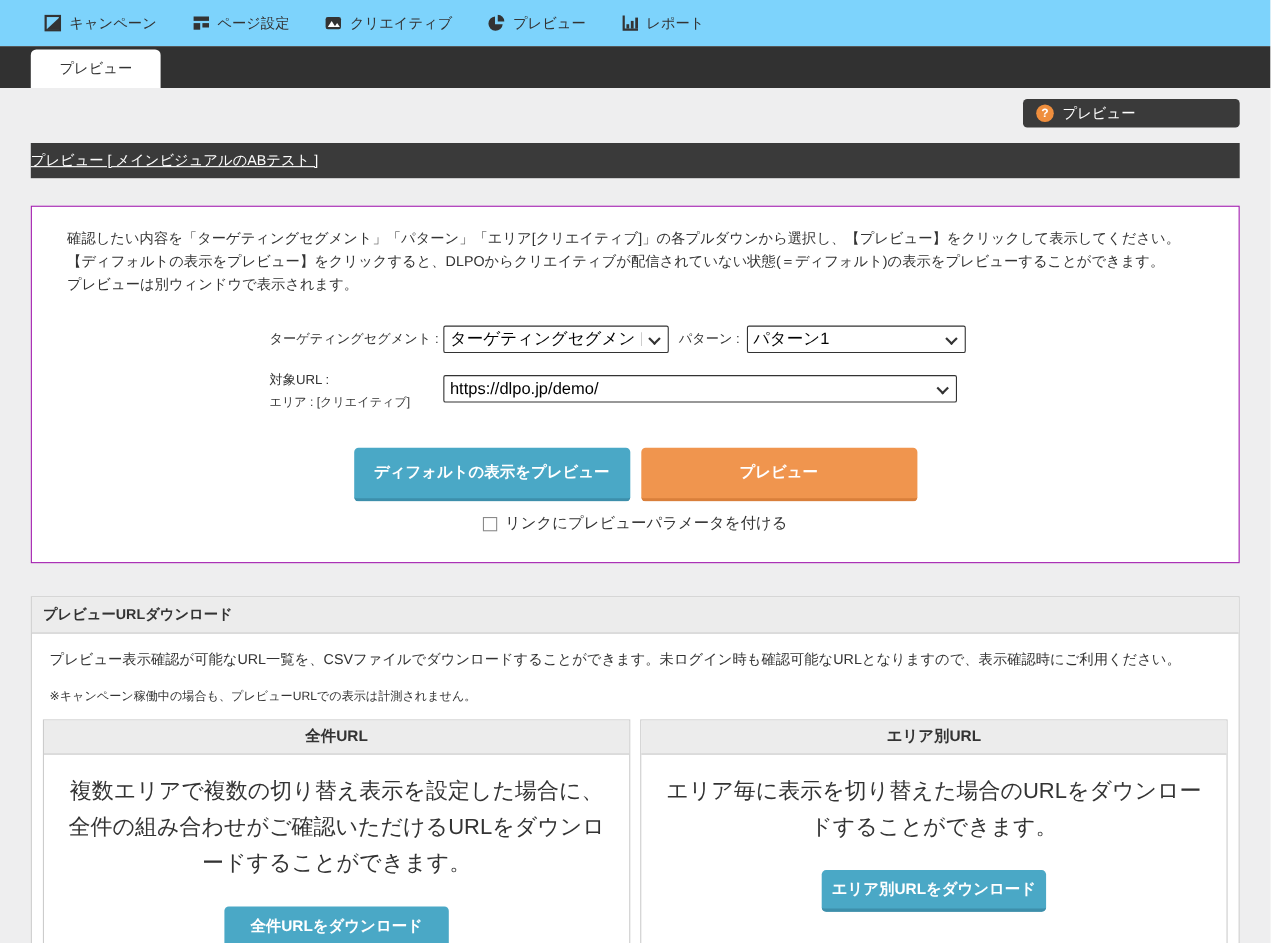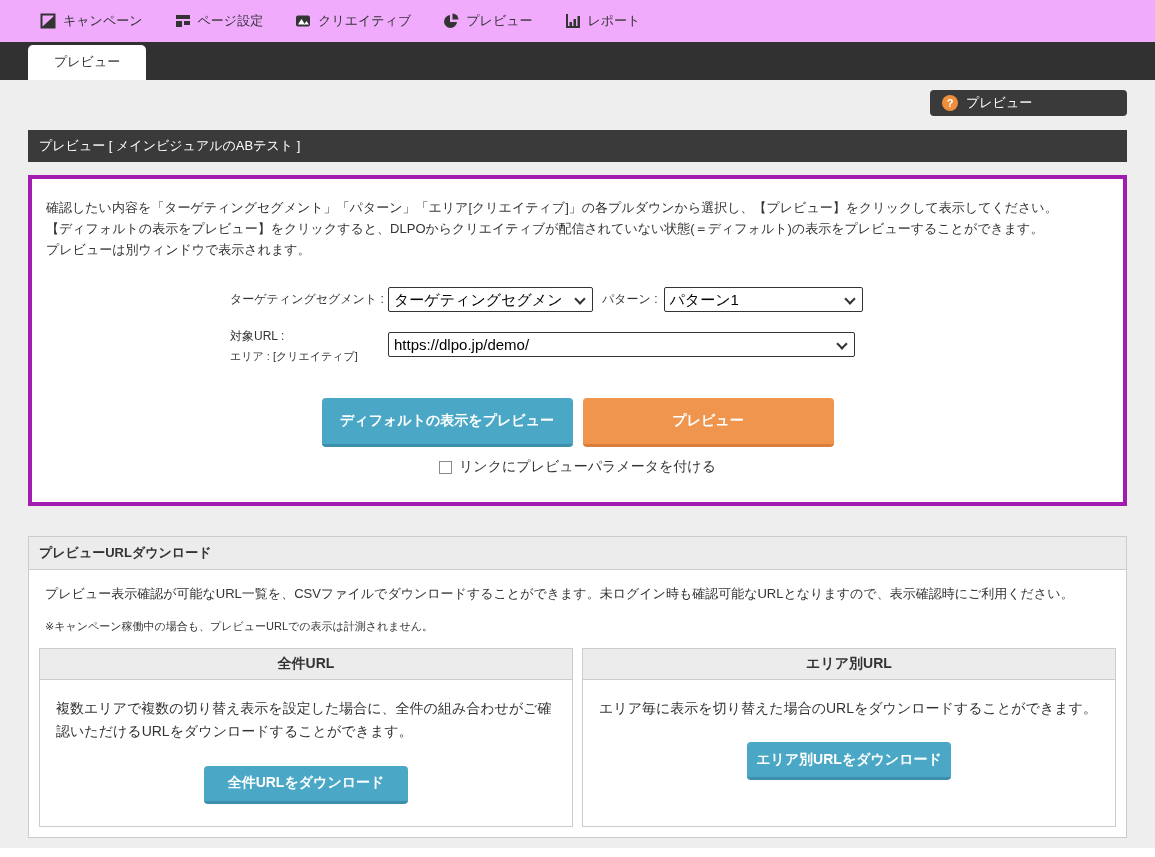--- a/index.html
+++ b/index.html
@@ -2,37 +2,37 @@
 <html lang="ja"><head>
 <meta charset="utf-8">
 <style>
   * { box-sizing: border-box; margin: 0; padding: 0; }
   html,body { width:1155px; }
   body {
     font-family: "Liberation Sans","DejaVu Sans",sans-serif;
     color:#333; background:#fff; font-size:13px;
   }
   
-  .topnav { background:#f0abfc; height:42px; display:flex; align-items:center; padding-left:40px; gap:32px; }
+  .topnav { background:#7dd3fc; height:42px; display:flex; align-items:center; padding-left:40px; gap:32px; }
   .nav-item { display:flex; align-items:center; gap:7px; cursor:pointer; font-size:13px; color:#333; }
   .nav-item svg { display:block; }
   
   .tabbar { background:#313131; height:38px; display:flex; align-items:flex-end; padding-left:28px; }
   .tab { background:#fff; color:#333; font-size:13px; padding:8px 26px 9px; border-radius:5px 5px 0 0; cursor:pointer; }
   
   .content { background:#eeeeef; padding:10px 28px 10px; }
   .help-row { display:flex; justify-content:flex-end; }
   .help-btn { background:#3a3a3a; color:#fff; border:none; border-radius:4px; width:197px; height:26px;
               display:flex; align-items:center; gap:8px; padding:0 12px; font-size:13px; cursor:pointer;
               font-family:inherit; }
   .q-circle { width:16px; height:16px; border-radius:50%; background:#ef8e3d; color:#fff; font-size:11px; font-weight:bold;
               display:flex; align-items:center; justify-content:center; flex:none; }
   
-  .sec1-header { margin-top:14px; background:#3a3a3a; color:#fff; font-size:13px; padding:7px 11px; }
-  .whitebox { margin-top:13px; background:#fff; border:4px solid #a21caf; padding:19px 14px 26px; }
+  .sec1-header { margin-top:14px; background:#3a3a3a; color:#fff; font-size:13px; padding:7px 0;text-decoration:underline; }
+  .whitebox { margin-top:25px; background:#fff; border:1px solid #a21caf; padding:19px 32px 26px; }
   .instructions div { font-size:13px; line-height:1.6; }
   
   .form { margin-top:27px; }
   .frow { display:flex; align-items:center; margin-left:184px; }
   .frow + .frow { margin-top:12px; }
   .flabel { width:158px; font-size:12px; flex:none; }
   .flabel-2l { align-self:flex-start; padding-top:4px; }
   .flabel-sub { font-size:11px; margin-top:4px; }
   .selwrap { position:relative; display:inline-block; }
   .selwrap::after { content:""; position:absolute; right:9px; top:8px; width:6px; height:6px;
@@ -56,21 +56,21 @@
   
   .sec2 { margin-top:30px; background:#fff; border:1px solid #ccc; }
   .sec2-header { background:#ececec; border-bottom:1px solid #ccc; font-weight:bold; font-size:13px; padding:7px 10px; }
   .sec2-body { padding:15px 10px 10px; }
   .sec2-desc { font-size:13px; margin-left:6px; }
   .sec2-note { font-size:11px; margin:16px 0 0 6px; }
   .panels { display:flex; gap:9px; margin-top:14px; }
   .panel { flex:1; border:1px solid #ccc; display:flex; flex-direction:column; background:#fff; }
   .panel-header { background:#ececec; border-bottom:1px solid #ccc; text-align:center; font-weight:bold; font-size:14px; padding:6px 4px; }
   .panel-body { padding:17px 16px 22px; flex:1; }
-  .panel-desc { font-size:14px; line-height:1.65; }
+  .panel-desc { font-size:20px; line-height:1.65;text-align:center; }
   .dl-btn { display:block; margin:22px auto 0; width:204px; height:38px; background:#4aa8c6; color:#fff; border:none;
             border-radius:4px; border-bottom:3px solid #3d8fab; font-weight:bold; font-size:14px; cursor:pointer; font-family:inherit; }
   
   .pre-footer-gap { height:23px; background:#fff; }
 </style>
 </head>
 <body>
 
 <nav class="topnav">
   <div class="nav-item">

